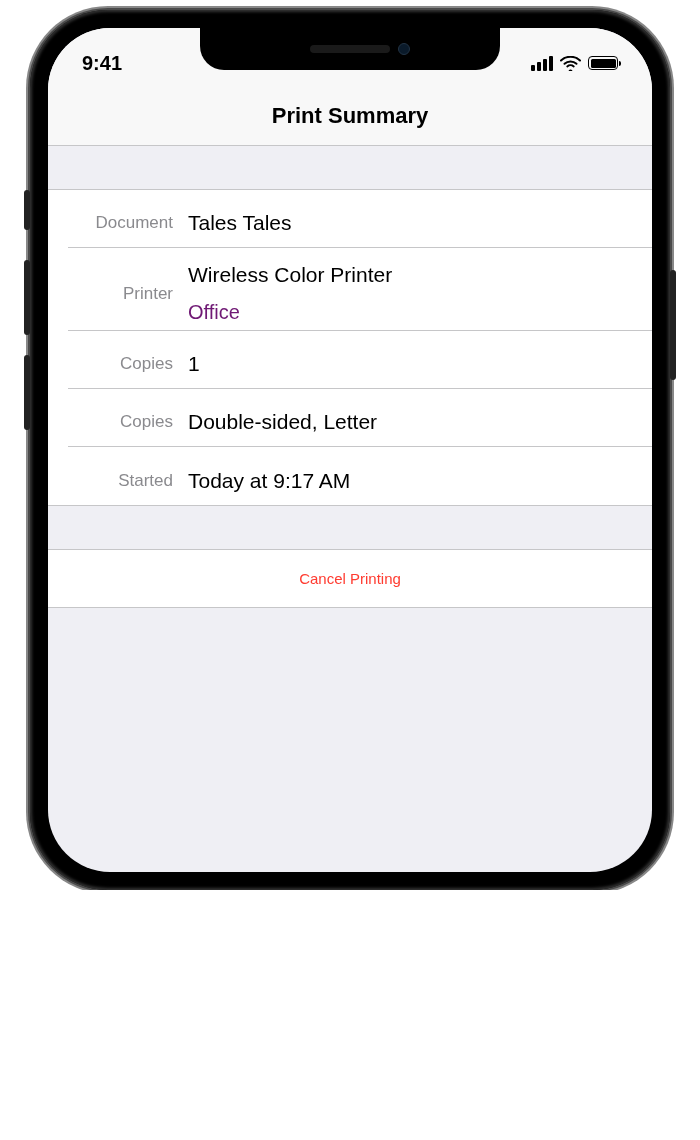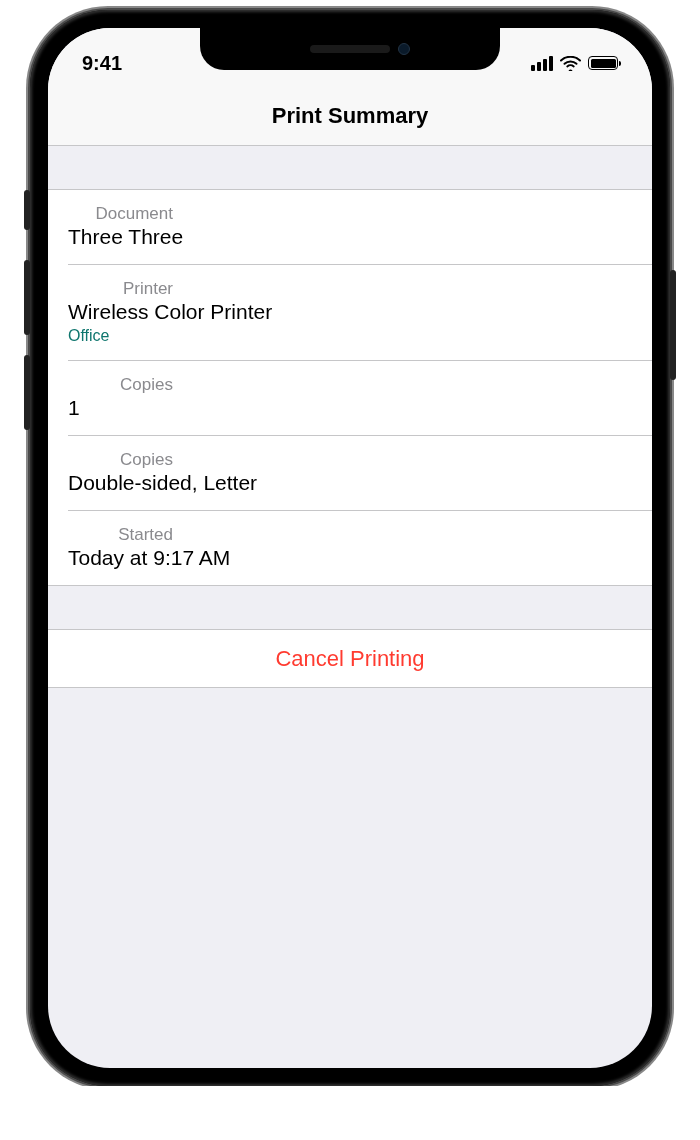--- a/index.html
+++ b/index.html
@@ -10,21 +10,21 @@
     }
     body {
       font-family: -apple-system, BlinkMacSystemFont, "Helvetica Neue", Helvetica, Arial, sans-serif;
       background: #fff;
       display: flex;
       justify-content: center;
       padding-top: 10px;
     }
     .device-frame {
       width: 640px;
-      height: 1076px;
+      height: 880px;
       background: #000;
       border-radius: 78px;
       padding: 18px;
       position: relative;
       box-shadow: 0 0 0 2px #4a4a4a, 0 0 0 4px #888, inset 0 0 3px 2px #333;
     }
     .side-button {
       position: absolute;
       background: #222;
       border-radius: 3px;
@@ -148,26 +148,25 @@
     .section-gap {
       height: 44px;
       background: #efeff4;
       border-bottom: 1px solid #c6c6c8;
     }
     .list {
       background: #fff;
     }
     .row {
       display: flex;
-      align-items: flex-start;
+      align-items: center;
       min-height: 58px;
-      padding: 14px 20px 14px 0;
+      padding: 14px 20px 5px 0;
       margin-left: 20px;
       border-bottom: 0.5px solid #c6c6c8;
-      flex-direction: column;
     }
     .row:last-child {
       border-bottom: none;
     }
     .list {
       border-bottom: 1px solid #c6c6c8;
     }
     .row-label {
       width: 120px;
       flex-shrink: 0;
@@ -176,23 +175,23 @@
       color: #8a8a8e;
       padding-right: 15px;
     }
     .row-value {
       flex: 1;
       font-size: 21px;
       color: #000;
       line-height: 1.25;
     }
     .row-value-sub {
-      font-size: 16px;
-      color: #0f766e;
-      margin-top: 0px;
+      font-size: 20px;
+      color: #701a75;
+      margin-top: 12px;
     }
     .row-tall {
       min-height: 72px;
     }
     .spinner {
       width: 26px;
       height: 26px;
       position: relative;
       animation: spin 1.2s linear infinite;
       flex-shrink: 0;
@@ -217,21 +216,21 @@
     .cancel-row {
       background: #fff;
       height: 58px;
       display: flex;
       align-items: center;
       justify-content: center;
       border-bottom: 1px solid #c6c6c8;
       cursor: pointer;
     }
     .cancel-text {
-      font-size: 22px;
+      font-size: 15px;
       color: #ff3b30;
       font-weight: 400;
     }
   </style>
 </head>
 <body>
 
 <div class="device-frame">
   <div class="side-button side-left-1"></div>
   <div class="side-button side-left-2"></div>
@@ -270,21 +269,21 @@
     <div class="nav-bar">
       <div class="nav-title">Print Summary</div>
     </div>
 
     <div class="section-gap"></div>
 
     <div class="list">
 
       <div class="row">
         <div class="row-label">Document</div>
-        <div class="row-value">Three Three</div>
+        <div class="row-value">Tales Tales</div>
       </div>
 
       <div class="row row-tall">
         <div class="row-label">Printer</div>
         <div class="row-value">
           <div>Wireless Color Printer</div>
           <div class="row-value-sub">Office</div>
         </div>
       </div>
 

